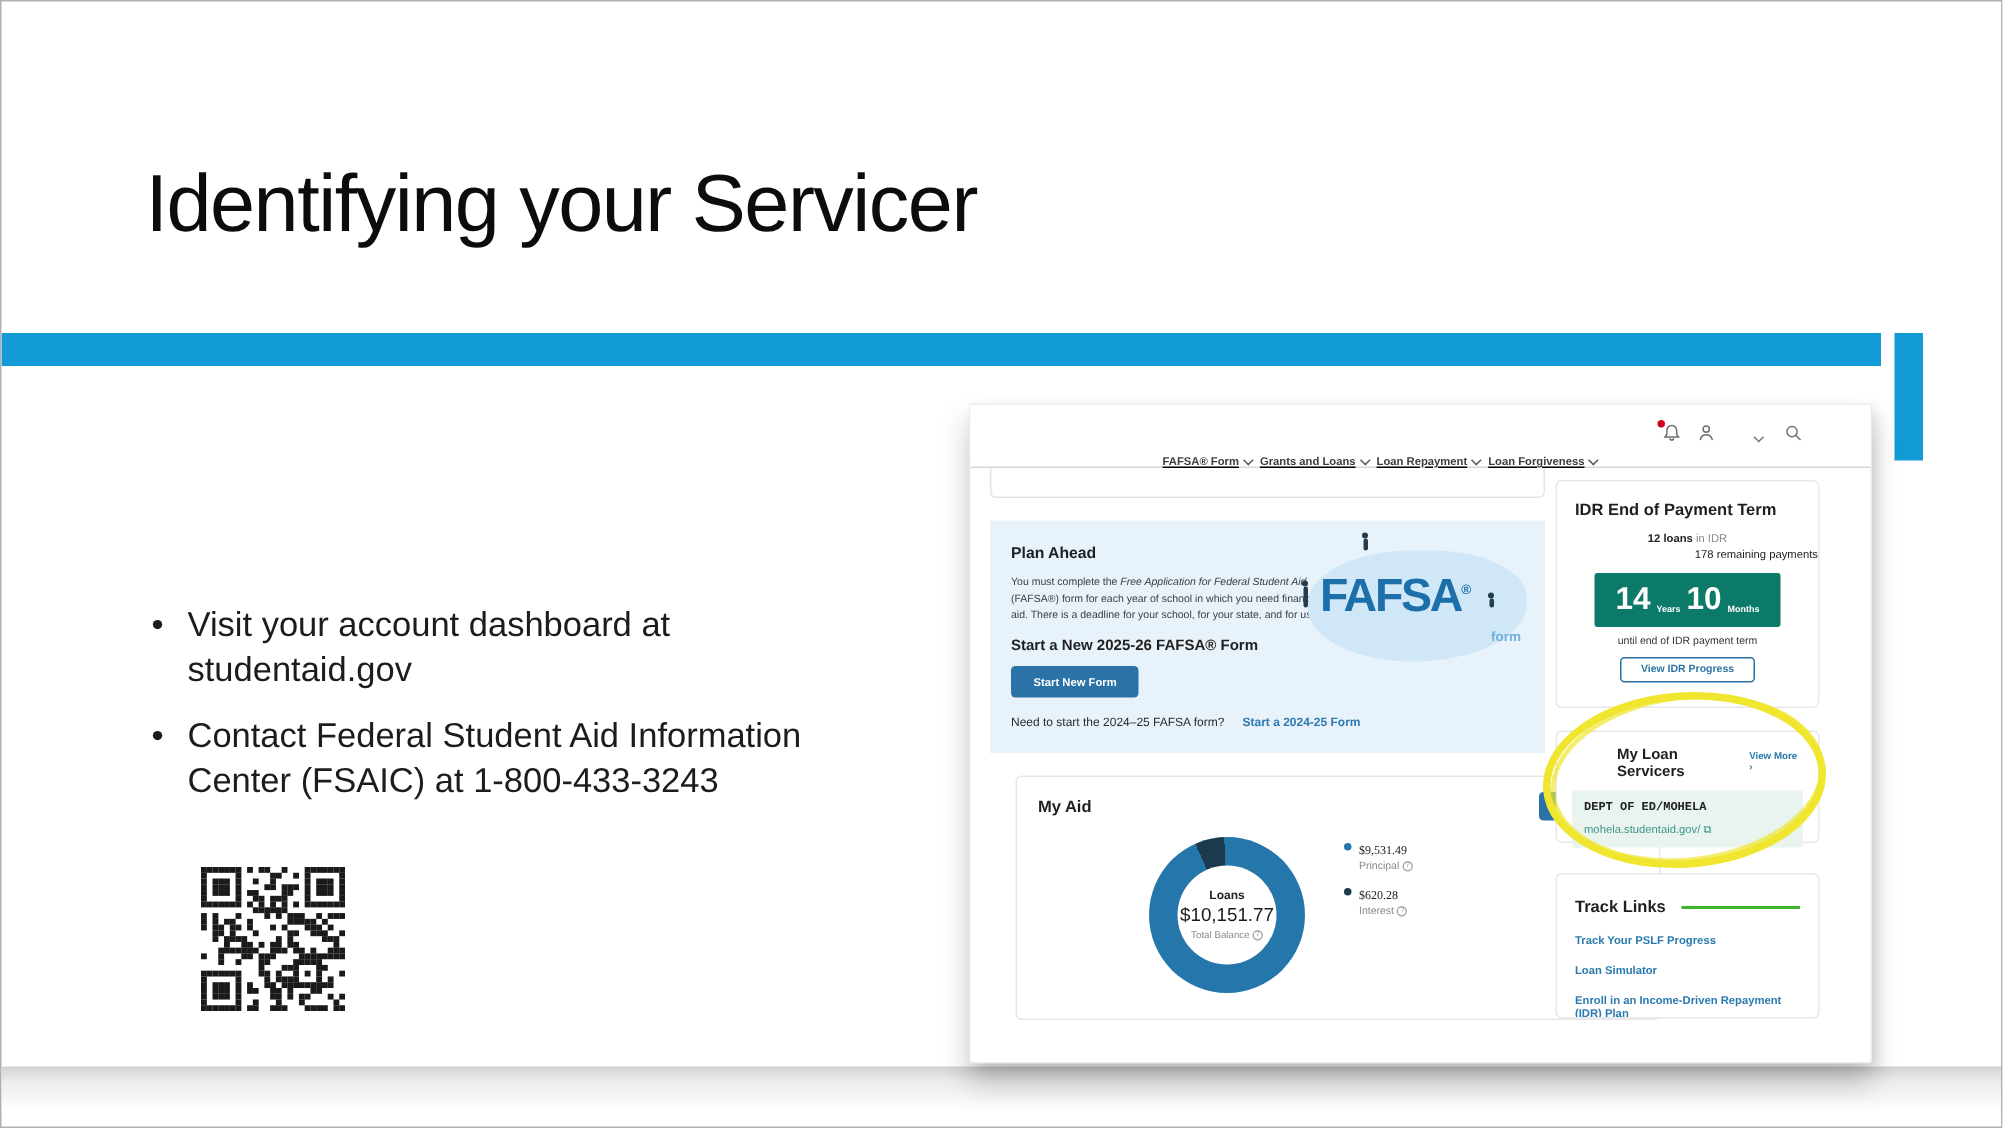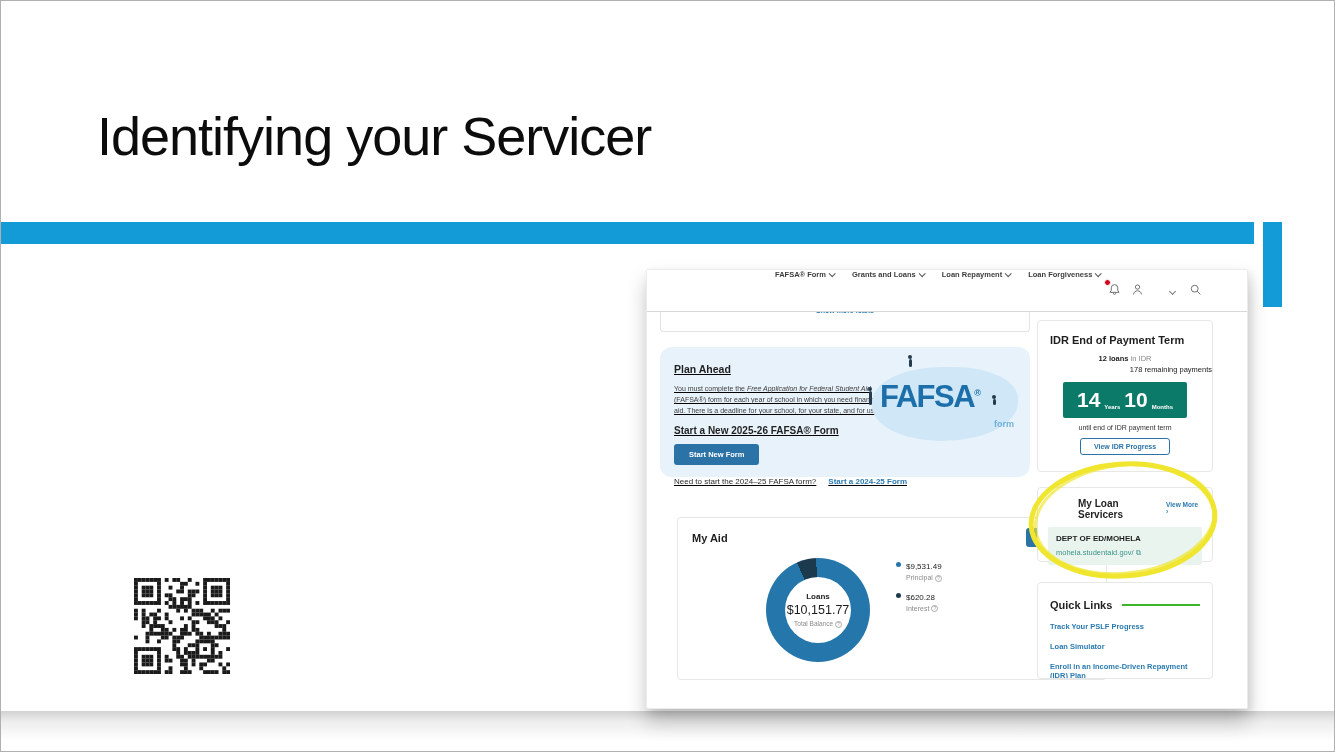--- a/index.html
+++ b/index.html
@@ -31,43 +31,43 @@
 
   
   .fsa-nav { position:absolute; left:0; top:0; width:100%; height:42px; background:#fff;
              border-bottom:1px solid #d8d8d8; }
   .fsa-logo { position:absolute; left:10px; top:8px; line-height:14px; white-space:nowrap; }
   .fsa-logo .f1 { font-size:13px; font-weight:300; color:#3a3a3a; }
   .fsa-logo .f2 { font-size:13px; font-weight:700; color:#222; }
   .fsa-logo .f3 { font-size:13px; font-weight:700; color:#2f9e44; }
   .fsa-logo .sub { display:block; font-size:6px; color:#9a9a9a; letter-spacing:.4px;
                    transform:scale(.6); transform-origin:left top; margin-top:1px; }
-  .nav-links { position:absolute; left:128px; top:0; height:42px; display:flex; align-items:flex-start; gap:18px; }
+  .nav-links { position:absolute; left:128px; top:0; height:42px; display:flex; align-items:flex-end; gap:6px;text-decoration:underline; }
   .nav-link { font-size:7.5px; font-weight:700; color:#3c3c3c; display:flex; align-items:center;
               gap:3px; cursor:pointer; white-space:nowrap; }
   .chev { width:5px; height:5px; border-right:1px solid #555; border-bottom:1px solid #555;
           transform:rotate(45deg) translateY(-1px); }
   .nav-icons { position:absolute; right:45px; top:0; height:42px; display:flex; align-items:center; }
   .nav-icons svg { stroke:#6d6d6d; fill:none; stroke-width:1.2; }
   .bell-wrap { position:relative; margin-right:10px; }
   .badge { position:absolute; left:-4px; top:-3px; width:7px; height:7px; border-radius:50%;
            background:#d0021b; border:1px solid #fff; }
   .person-wrap { margin-right:26px; }
   .nav-caret { width:5px; height:5px; border-right:1.2px solid #777; border-bottom:1.2px solid #777;
            transform:rotate(45deg); margin-right:14px; }
 
   
   .cutcard { position:absolute; left:13px; top:42px; width:370px; height:20px; background:#fff;
              border:1px solid #e4e4e4; border-top:none; border-radius:0 0 4px 4px; overflow:hidden; }
   .cutcard span { position:absolute; left:0; right:0; top:-5px; text-align:center;
              font-size:7px; font-weight:700; color:#2a7ab0; }
 
   
-  .plan { position:absolute; left:13px; top:77px; width:370px; height:130px; background:#e8f2fa;
-          border-radius:12px; padding:16px 14px;text-decoration:underline; }
+  .plan { position:absolute; left:13px; top:77px; width:370px; height:155px; background:#e8f2fa;
+          border-radius:0; padding:16px 14px; }
   .plan h3 { font-size:10.5px; color:#1f1f1f; }
   .plan p { margin-top:8px; width:218px; font-size:7px; line-height:11px; color:#3d3d3d; }
   .plan .subhead { margin-top:9px; font-size:10px; font-weight:700; color:#1f1f1f; }
   .btn-blue { display:inline-block; margin-top:8px; background:#2b73a6; color:#fff; font-size:7.5px;
           font-weight:700; padding:6px 15px; border-radius:3px; border:none; cursor:pointer;
           font-family:"Liberation Sans",sans-serif; }
   .plan .footer { margin-top:12px; font-size:8px; color:#2b2b2b; }
   .plan .footer .q { font-weight:400; }
   .plan .footer a { font-weight:700; color:#2a7ab0; text-decoration:none; margin-left:12px; }
 
@@ -89,21 +89,21 @@
   .myaid .btn-blue { position:absolute; right:14px; top:10px; margin:0; padding:5px 11px; }
   .donut { position:absolute; left:88px; top:40px; width:104px; height:104px; border-radius:50%;
            background:conic-gradient(from -24deg, #1c3a4d 0deg 22deg, #2576aa 22deg 360deg); }
   .donut .hole { position:absolute; left:19px; top:19px; width:66px; height:66px; border-radius:50%;
            background:#fff; display:flex; flex-direction:column; align-items:center; justify-content:center; }
   .hole .c1 { font-size:8px; font-weight:700; color:#222; }
   .hole .c2 { font-size:12.5px; color:#1b1b1b; margin-top:2px; }
   .hole .c3 { font-size:6.5px; color:#8a8a8a; margin-top:3px; }
   .legend { position:absolute; left:218px; top:44px; }
   .leg-item { margin-bottom:11px; }
-  .leg-row { display:flex; gap:5px; }
+  .leg-row { display:flex; gap:5px;font-family:Liberation Serif, serif; }
   .leg-dot { width:5px; height:5px; border-radius:50%; }
   .leg-val { font-size:8px; color:#222; }
   .leg-lab { font-size:7px; color:#8a8a8a; margin:3px 0 0 10px; }
   .qmark { display:inline-block; width:7px; height:7px; border:1px solid #aaa; border-radius:50%;
            font-size:5px; line-height:5.5px; text-align:center; color:#999; vertical-align:middle; }
   .qmark::after { content:"?"; }
 
   
   .rcard { position:absolute; left:390px; width:176px; background:#fff; border:1px solid #e7e7e7;
            border-radius:4px; }
@@ -119,21 +119,21 @@
   .idr .cap { margin-top:6px; font-size:7px; color:#333; }
   .btn-outline { display:inline-block; margin-top:7px; background:#fff; border:1px solid #2b73a6;
            color:#2b73a6; font-size:7px; font-weight:700; padding:4px 13px; border-radius:3px;
            cursor:pointer; font-family:"Liberation Sans",sans-serif; }
 
   .serv { top:217px; height:75px; padding:10px 10px 0; }
   .serv .hrow { display:flex; align-items:baseline; justify-content:center;margin-left:30px; }
   .serv h3 { font-size:10px; color:#1f1f1f; }
   .view-more { font-size:6.5px; font-weight:700; color:#2a7ab0; text-decoration:none; }
   .mint { margin-top:7px; background:#e8f4ed; border-radius:2px; padding:7px 8px; }
-  .mint .sname { font-size:8px; font-weight:700; color:#222; }
+  .mint .sname { font-size:8px; font-weight:700; color:#222;font-family:Liberation Mono, monospace; }
   .mint .slink { display:block; margin-top:5px; font-size:7.5px; color:#3e948b; text-decoration:none; }
 
   .quick { top:312px; height:97px; padding:16px 12px 0; overflow:hidden; }
   .quick .hrow { display:flex; align-items:center; }
   .quick h3 { font-size:11px; color:#1f1f1f; white-space:nowrap; }
   .gline { flex:1; height:2px; background:#3cb52b; margin-left:10px; }
   .qlinks a { display:block; margin-top:11px; font-size:7.5px; font-weight:700; color:#2a7ab0;
            text-decoration:none; line-height:9px; }
 
   
@@ -143,20 +143,24 @@
 <body>
 
 <div class="slide">
 
   <h1 class="title">Identifying your Servicer</h1>
 
   <div class="bar-h"></div>
   <div class="bar-v"></div>
   <div class="bottom-fade"></div>
 
+  <ul class="bullets">
+    <li>Visit your account dashboard at studentaid.gov</li>
+    <li>Contact Federal Student Aid Information Center (FSAIC) at 1-800-433-3243</li>
+  </ul>
 
   <div class="qr">
     <svg id="qr-svg" viewBox="0 0 96 96">
         <rect x="0.00" y="0.00" width="3.89" height="3.89"></rect>
         <rect x="3.84" y="0.00" width="3.89" height="3.89"></rect>
         <rect x="7.68" y="0.00" width="3.89" height="3.89"></rect>
         <rect x="11.52" y="0.00" width="3.89" height="3.89"></rect>
         <rect x="15.36" y="0.00" width="3.89" height="3.89"></rect>
         <rect x="19.20" y="0.00" width="3.89" height="3.89"></rect>
         <rect x="23.04" y="0.00" width="3.89" height="3.89"></rect>
@@ -578,21 +582,21 @@
         <a href="#" class="view-more">View More ›</a>
       </div>
       <div class="mint">
         <div class="sname">DEPT OF ED/MOHELA</div>
         <a href="#" class="slink"><span>mohela.studentaid.gov/</span> <span>⧉</span></a>
       </div>
     </div>
 
     <div class="rcard quick">
       <div class="hrow">
-        <h3>Quick Links</h3>
+        <h3>Track Links</h3>
         <span class="gline"></span>
       </div>
       <div class="qlinks">
         <a href="#">Track Your PSLF Progress</a>
         <a href="#">Loan Simulator</a>
         <a href="#">Enroll in an Income-Driven Repayment (IDR) Plan</a>
       </div>
     </div>
 
   </div>

